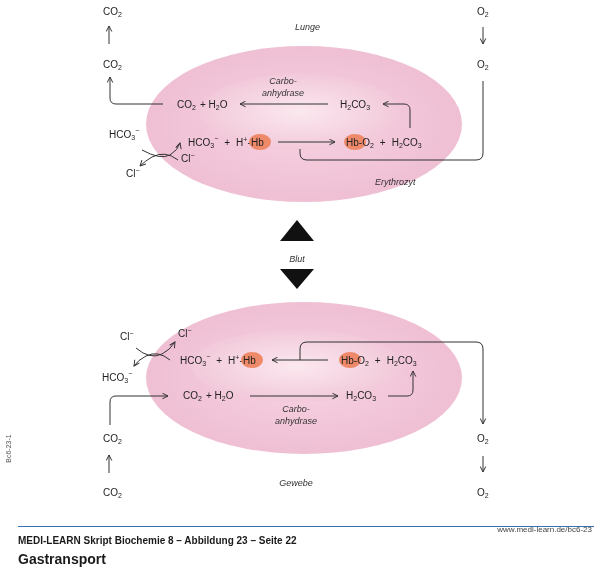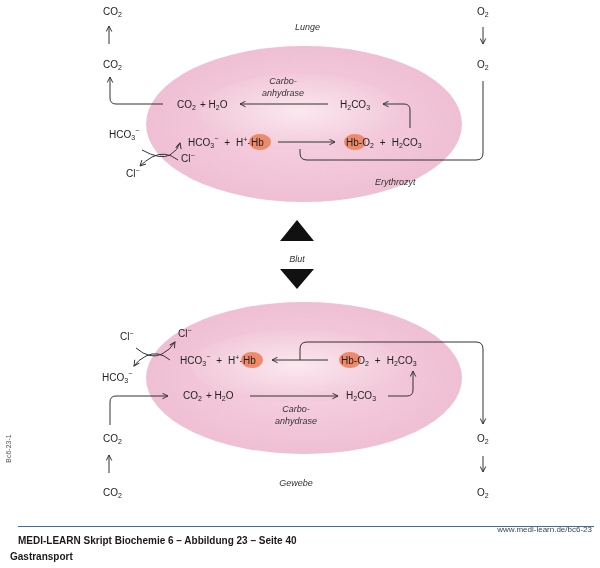--- a/index.html
+++ b/index.html
@@ -4,21 +4,21 @@
   <style>
     html, body { margin: 0; padding: 0; background: #ffffff; }
     body { width: 600px; height: 568px; position: relative; overflow: hidden;
            font-family: "Liberation Sans", sans-serif; color: #222; }
     svg { position: absolute; left: 0; top: 0; }
     .chem { font-family: "Liberation Sans", sans-serif; font-size: 10px; fill: #222; }
     .sub { font-size: 7px; }
     .ital { font-family: "Liberation Sans", sans-serif; font-style: italic; font-size: 9px; fill: #333; }
     .footer-line { position: absolute; left: 18px; top: 526px; width: 576px; height: 1px; background: #3a6fb0; }
     .footer-title { position: absolute; left: 18px; top: 535px; font-size: 10px; font-weight: bold; color: #1a1a1a; }
-    .footer-sub { position: absolute; left: 10px; top: 551px; font-size: 10px; font-weight: bold; color: #1a1a1a; text-align: center; }
+    .footer-sub { position: absolute; left: 18px; top: 551px; font-size: 14px; font-weight: bold; color: #1a1a1a; text-align: center; }
     .footer-url { position: absolute; right: 8px; top: 525px; font-size: 8px; color: #444; }
     .side-code { position: absolute; left: -6px; top: 445px; transform: rotate(-90deg); font-size: 7px; color: #555; }
   </style>
 </head>
 <body>
 
 <svg width="600" height="568" viewBox="0 0 600 568">
   <defs>
     <radialGradient id="outerGrad" cx="50%" cy="50%" r="50%">
       <stop offset="0%" stop-color="#f7d3e2"></stop>
@@ -110,15 +110,15 @@
   <text class="chem" x="477" y="442"><tspan>O</tspan><tspan class="sub" dy="2">2</tspan></text>
   <line x1="483" y1="456" x2="483" y2="472" stroke="#333" stroke-width="1" marker-end="url(#arr)"></line>
   <text class="chem" x="477" y="496"><tspan>O</tspan><tspan class="sub" dy="2">2</tspan></text>
 
   <text class="ital" x="296" y="486" text-anchor="middle">Gewebe</text>
 </svg>
 
 <div class="side-code">Bc6-23-1</div>
 
 <div class="footer-line"></div>
-<div class="footer-title">MEDI-LEARN Skript Biochemie 6 – Abbildung 23 – Seite 40</div>
+<div class="footer-title">MEDI-LEARN Skript Biochemie 8 – Abbildung 23 – Seite 22</div>
 <div class="footer-sub">Gastransport</div>
 <div class="footer-url">www.medi-learn.de/bc6-23</div>
 
 </body></html>

